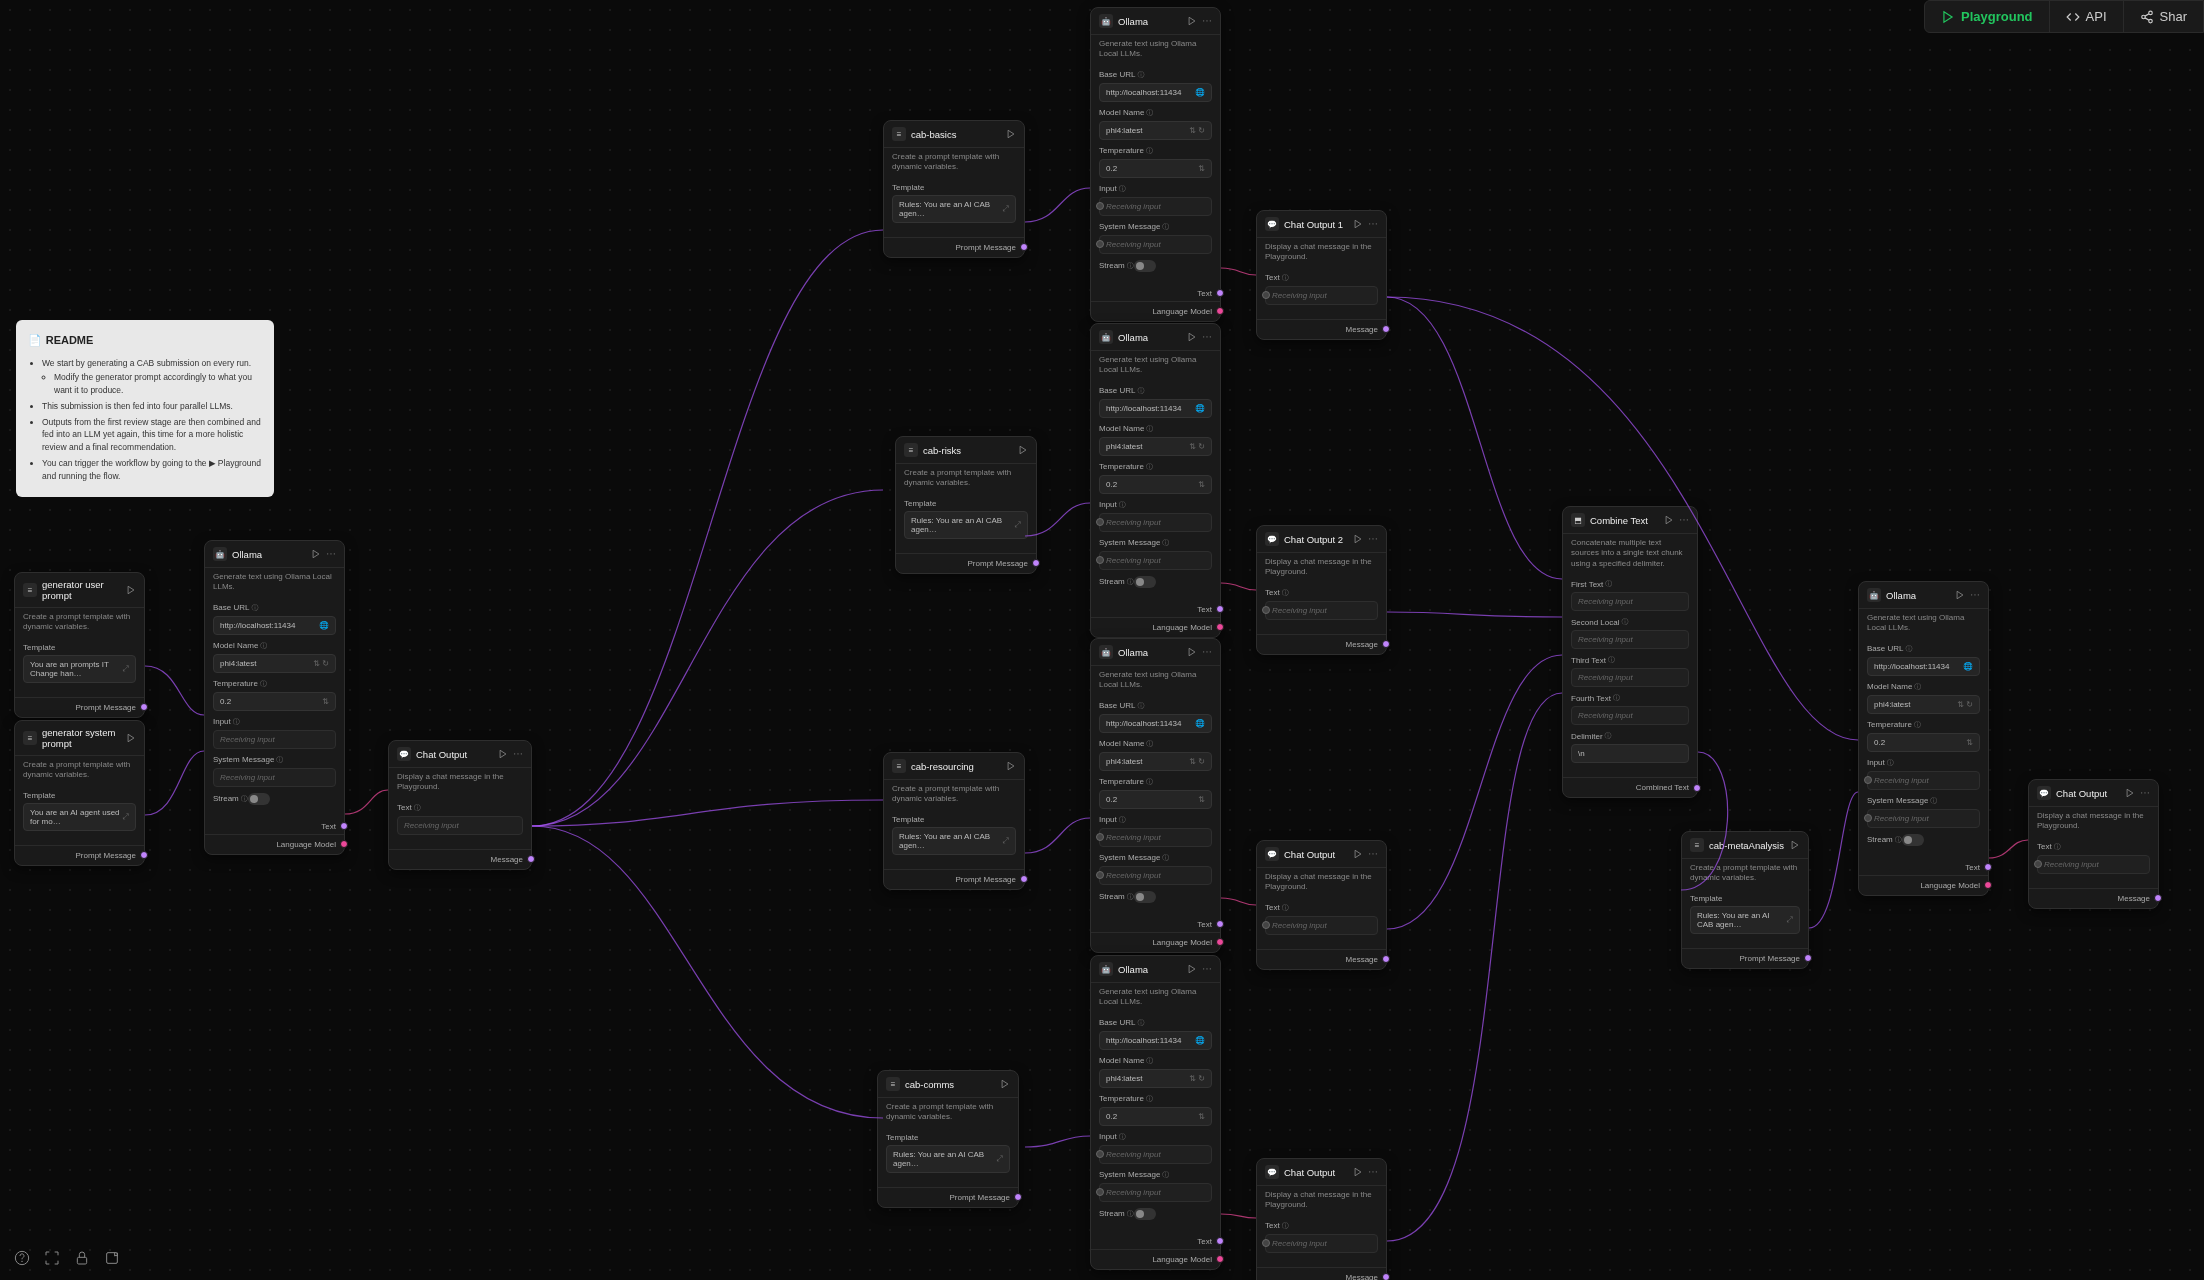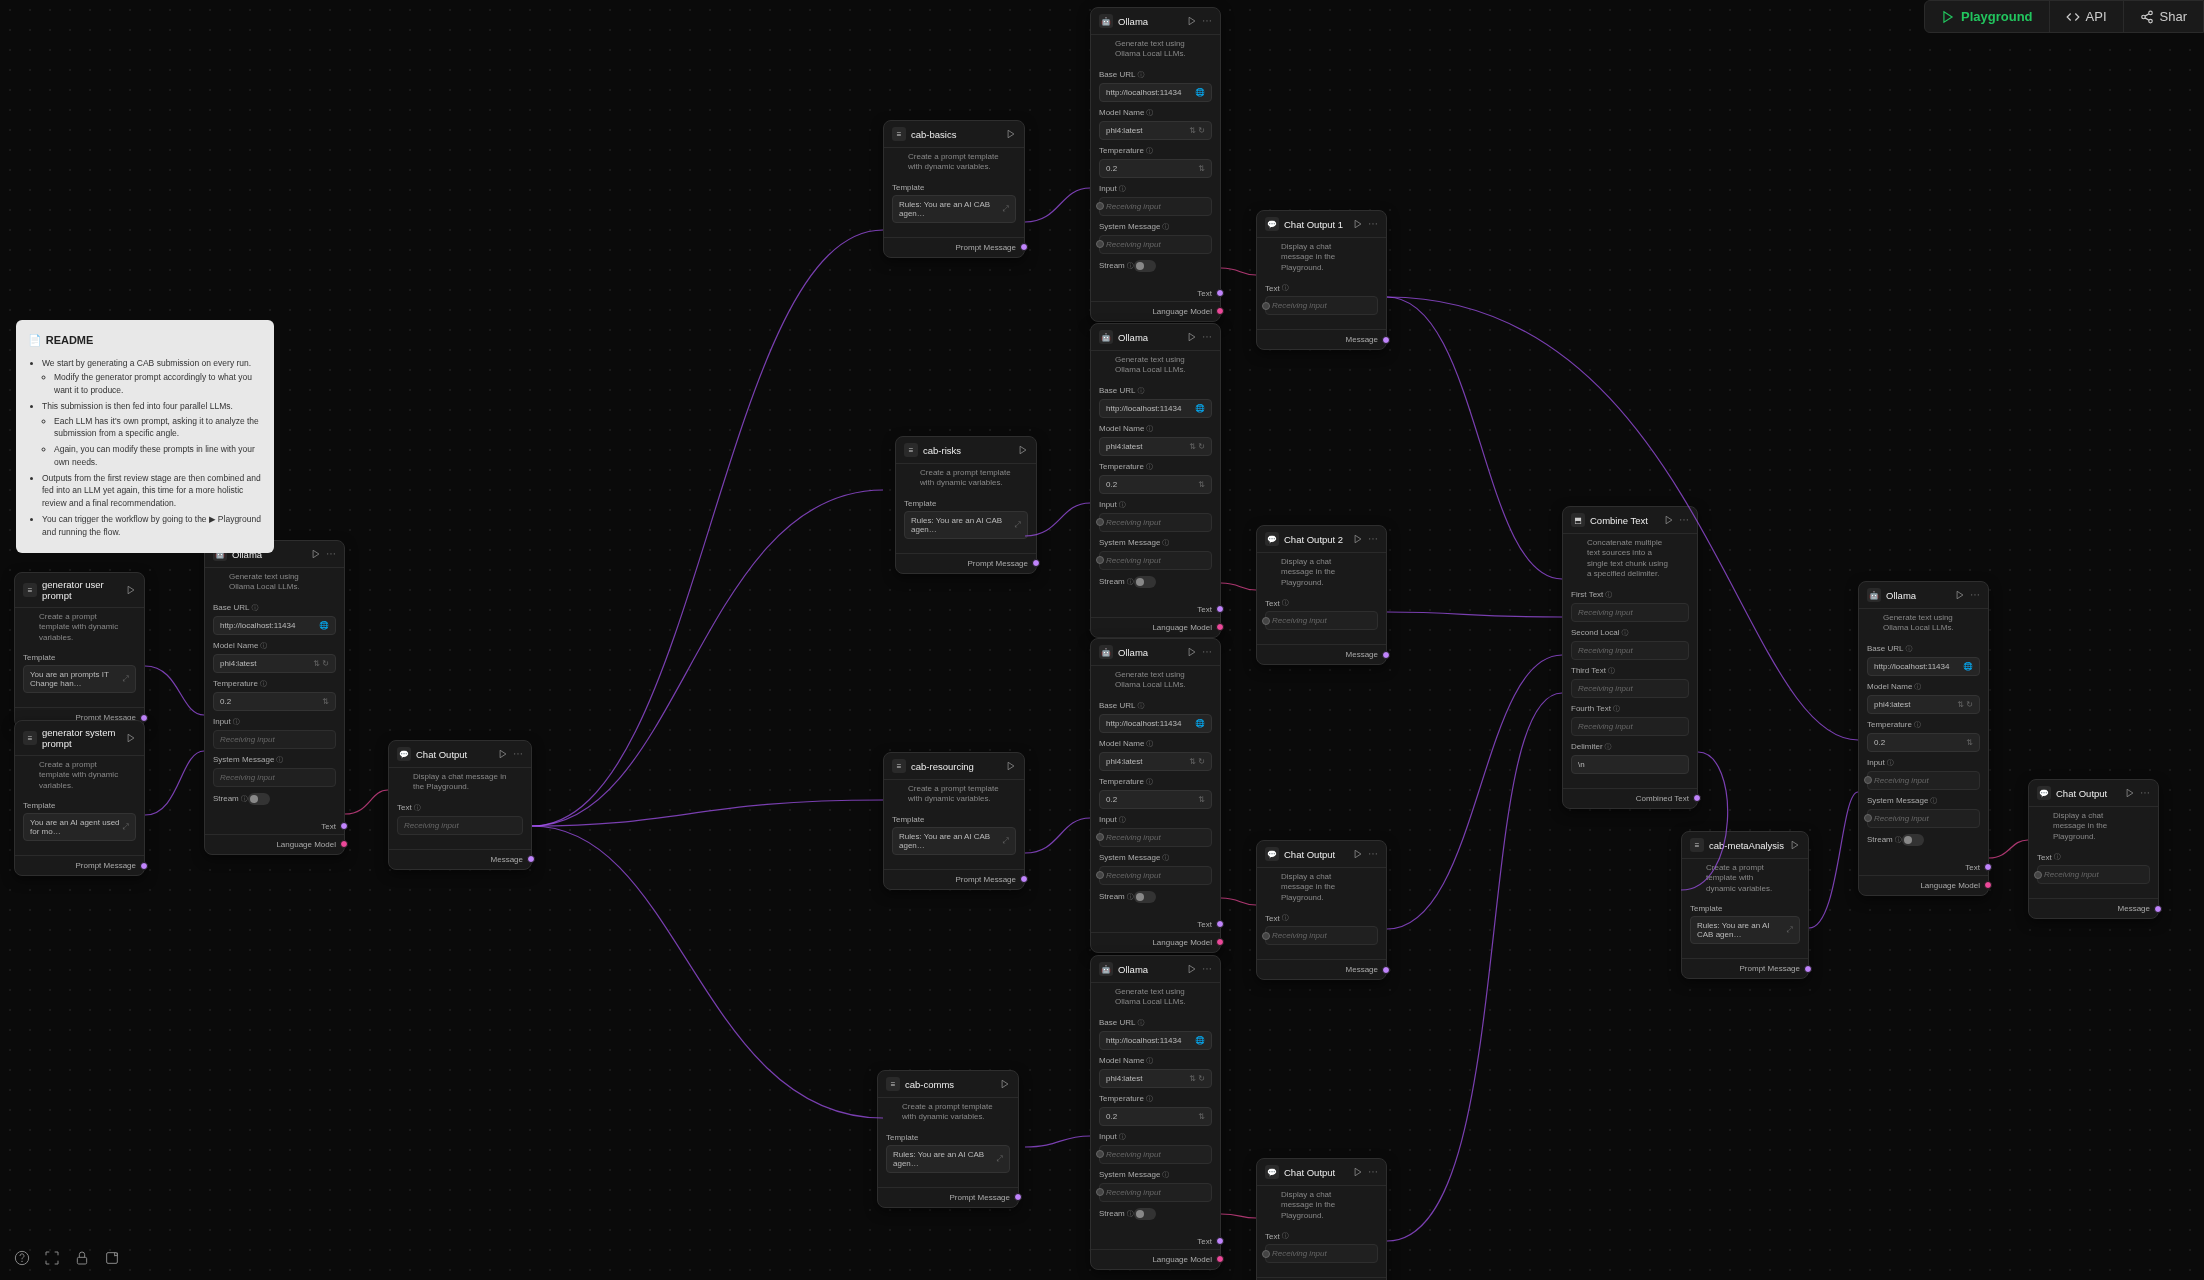--- a/index.html
+++ b/index.html
@@ -13,21 +13,21 @@
 .readme h3{display:flex;align-items:center;gap:4px;font-size:11px;font-weight:700;margin-bottom:8px;color:#222}
 .readme ul{padding-left:14px;list-style:disc}
 .readme ul ul{padding-left:12px;margin-top:2px;list-style:circle}
 .readme li{margin-bottom:3px}
 .node{position:absolute;background:#1a1a1a;border:1px solid #2e2e2e;border-radius:8px;color:#ccc;font-size:9px;box-shadow:0 4px 12px rgba(0,0,0,0.5)}
 .node-header{display:flex;align-items:center;gap:5px;padding:6px 8px;border-bottom:1px solid #2a2a2a}
 .node-header .icon{width:14px;height:14px;display:flex;align-items:center;justify-content:center;border-radius:3px;background:#2a2a2a;font-size:8px}
 .node-header .title{flex:1;font-size:9.5px;font-weight:500;color:#eee}
 .node-header .play{width:10px;height:10px;stroke:#888;fill:none;stroke-width:2;cursor:pointer}
 .node-header .menu{color:#666;font-size:10px;cursor:pointer;line-height:1}
-.node-desc{padding:4px 24px 6px;font-size:8px;color:#888;line-height:1.3}
+.node-desc{padding:4px 8px 6px;font-size:8px;color:#888;line-height:1.3}
 .node-body{padding:4px 8px 8px}
 .field-label{font-size:8px;color:#aaa;margin-bottom:3px;display:flex;align-items:center;gap:2px}
 .field-label .info{font-size:7px;color:#666}
 .field-input{width:100%;background:#252525;border:1px solid #333;border-radius:4px;padding:4px 6px;font-size:8px;color:#bbb;margin-bottom:6px;display:flex;align-items:center;justify-content:space-between}
 .field-input .ctrl{color:#666;font-size:8px}
 .field-stub{width:100%;background:#202020;border:1px solid #2e2e2e;border-radius:4px;padding:4px 6px;font-size:8px;color:#666;margin-bottom:6px;font-style:italic}
 .toggle-row{display:flex;align-items:center;margin-bottom:6px}
 .toggle{width:22px;height:12px;background:#333;border-radius:6px;position:relative;cursor:pointer}
 .toggle::after{content:'';position:absolute;width:8px;height:8px;background:#888;border-radius:50%;top:2px;left:2px}
 .node-footer{padding:5px 8px;border-top:1px solid #2a2a2a;display:flex;justify-content:flex-end;align-items:center;font-size:8px;color:#aaa;position:relative}
@@ -99,24 +99,20 @@
 
 <div class="readme">
   <h3>📄<span>README</span></h3>
   <ul>
     <li><span>We start by generating a CAB submission on every run.</span>
       <ul>
           <li>Modify the generator prompt accordingly to what you want it to produce.</li>
         </ul>
     </li>
     <li><span>This submission is then fed into four parallel LLMs.</span>
-      <ul>
-          <li>Each LLM has it's own prompt, asking it to analyze the submission from a specific angle.</li>
-          <li>Again, you can modify these prompts in line with your own needs.</li>
-        </ul>
     </li>
     <li>Outputs from the first review stage are then combined and fed into an LLM yet again, this time for a more holistic review and a final recommendation.</li>
     <li>You can trigger the workflow by going to the ▶ Playground and running the flow.</li>
   </ul>
 </div>
 
 <div class="node" style="left:14px;top:572px;width:131px">
   <div class="node-header">
       <span class="icon">≡</span>
       <span class="title">generator user prompt</span>

